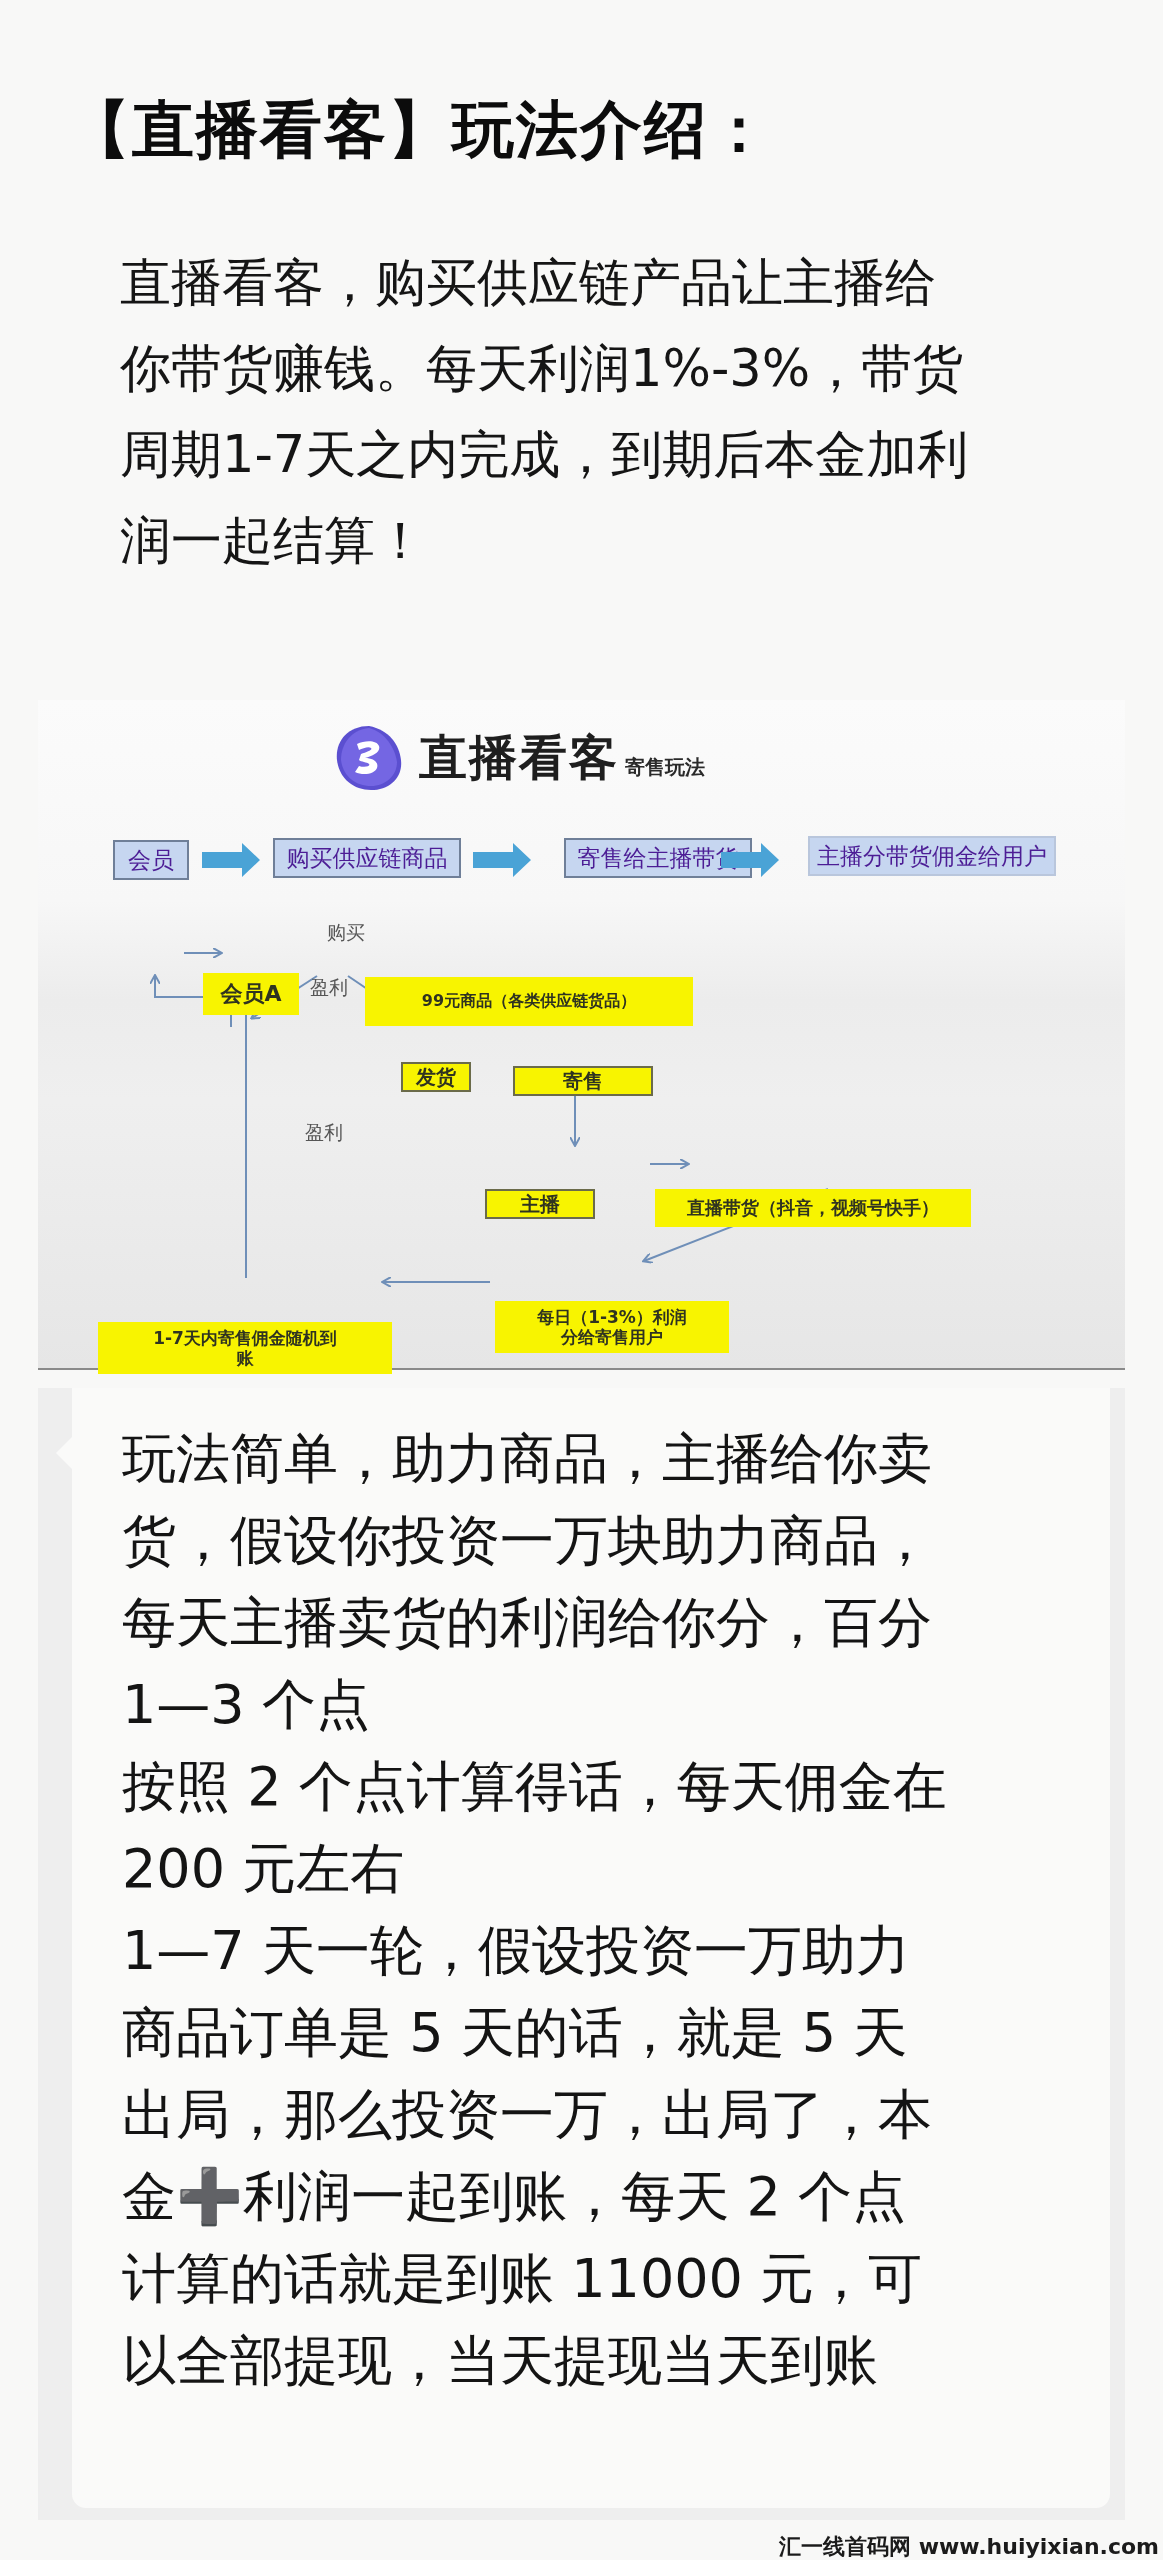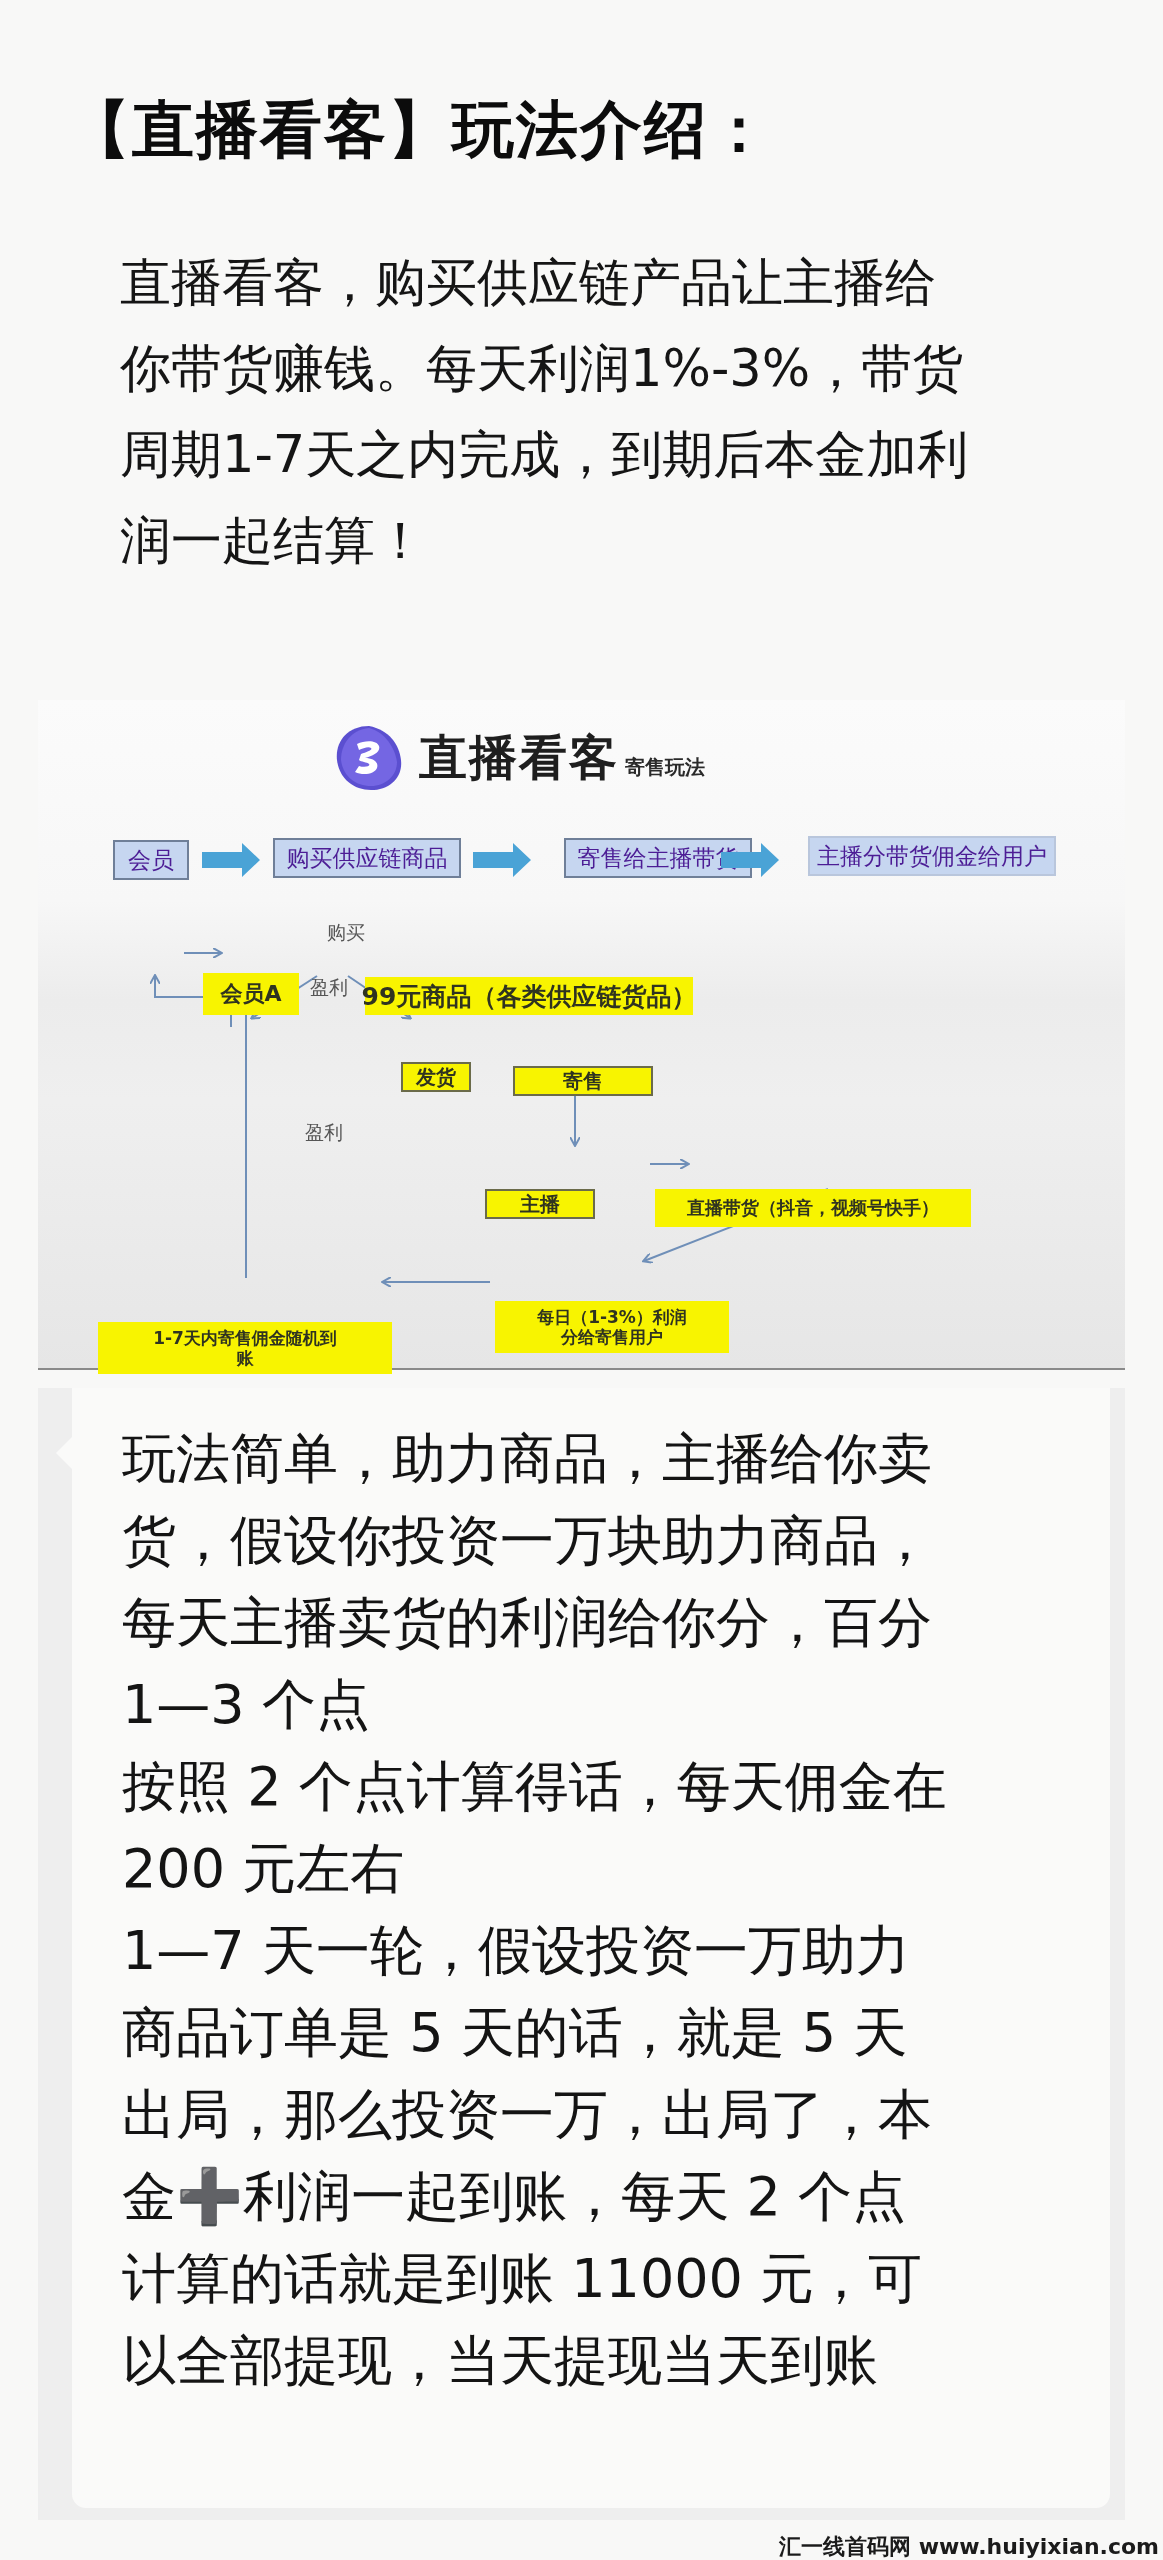--- a/index.html
+++ b/index.html
@@ -135,21 +135,21 @@
 
     <line x1="452" y1="582" x2="345" y2="582" stroke="#6f8fb8" stroke-width="2" marker-end="url(#ah)"></line>
 
     <line x1="208" y1="578" x2="208" y2="298" stroke="#6f8fb8" stroke-width="2" marker-end="url(#ah)"></line>
   </svg>
 
   <div class="ybox" style="left:165px; top:233px; width:96px; height:42px; font-size:22px;">
     <span>会员A</span>
   </div>
   <div class="lbl" style="left:272px; top:220px;margin-left:17px;">购买</div>
-  <div class="ybox" style="left:327px; top:237px; width:328px; height:38px; font-size:25px;">
+  <div class="ybox" style="left:327px; top:237px; width:328px; height:49px; font-size:16px;">
     <span>99元商品（各类供应链货品）</span>
   </div>
   <div class="lbl" style="left:272px; top:275px;">盈利</div>
   <div class="ybox bordered" style="left:363px; top:322px; width:70px; height:30px;">
     <span>发货</span>
   </div>
   <div class="ybox bordered" style="left:475px; top:326px; width:140px; height:30px;">
     <span>寄售</span>
   </div>
   <div class="lbl" style="left:267px; top:420px;">盈利</div>

